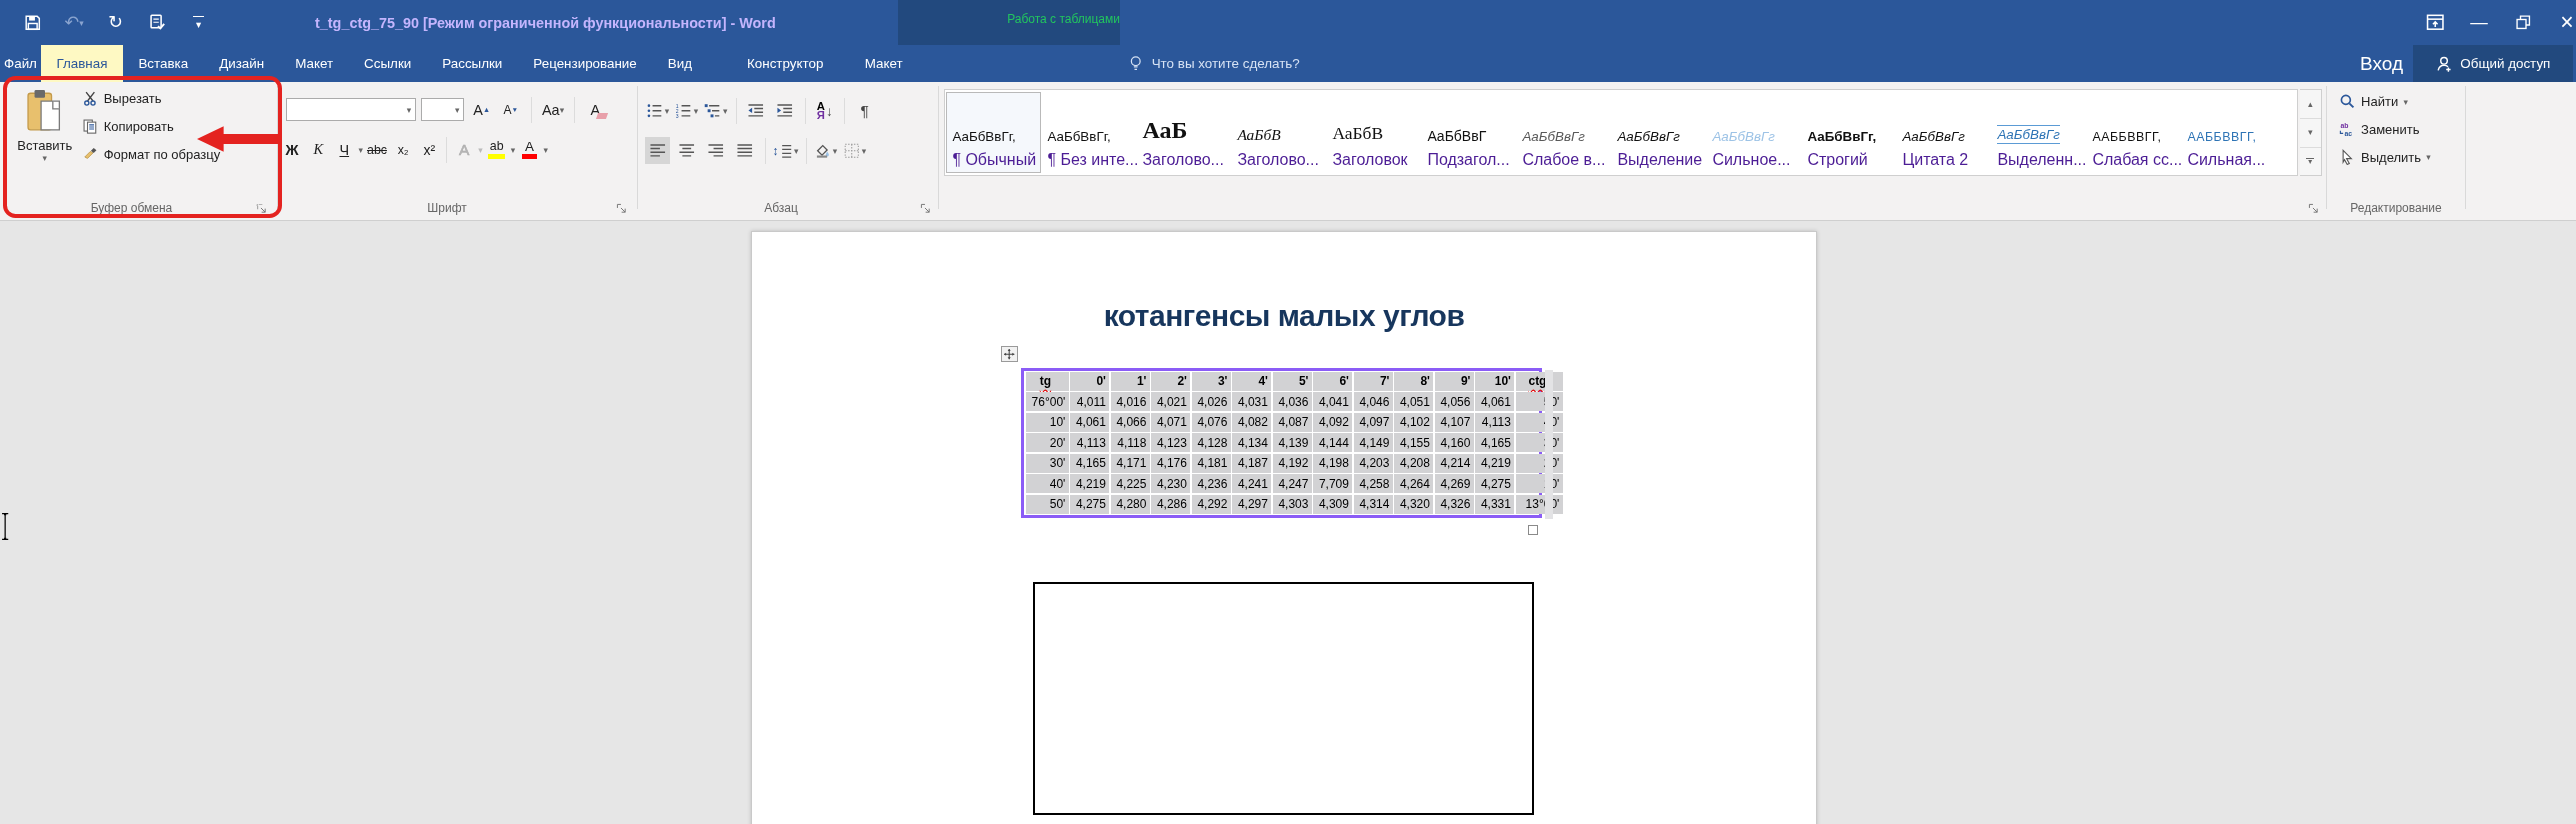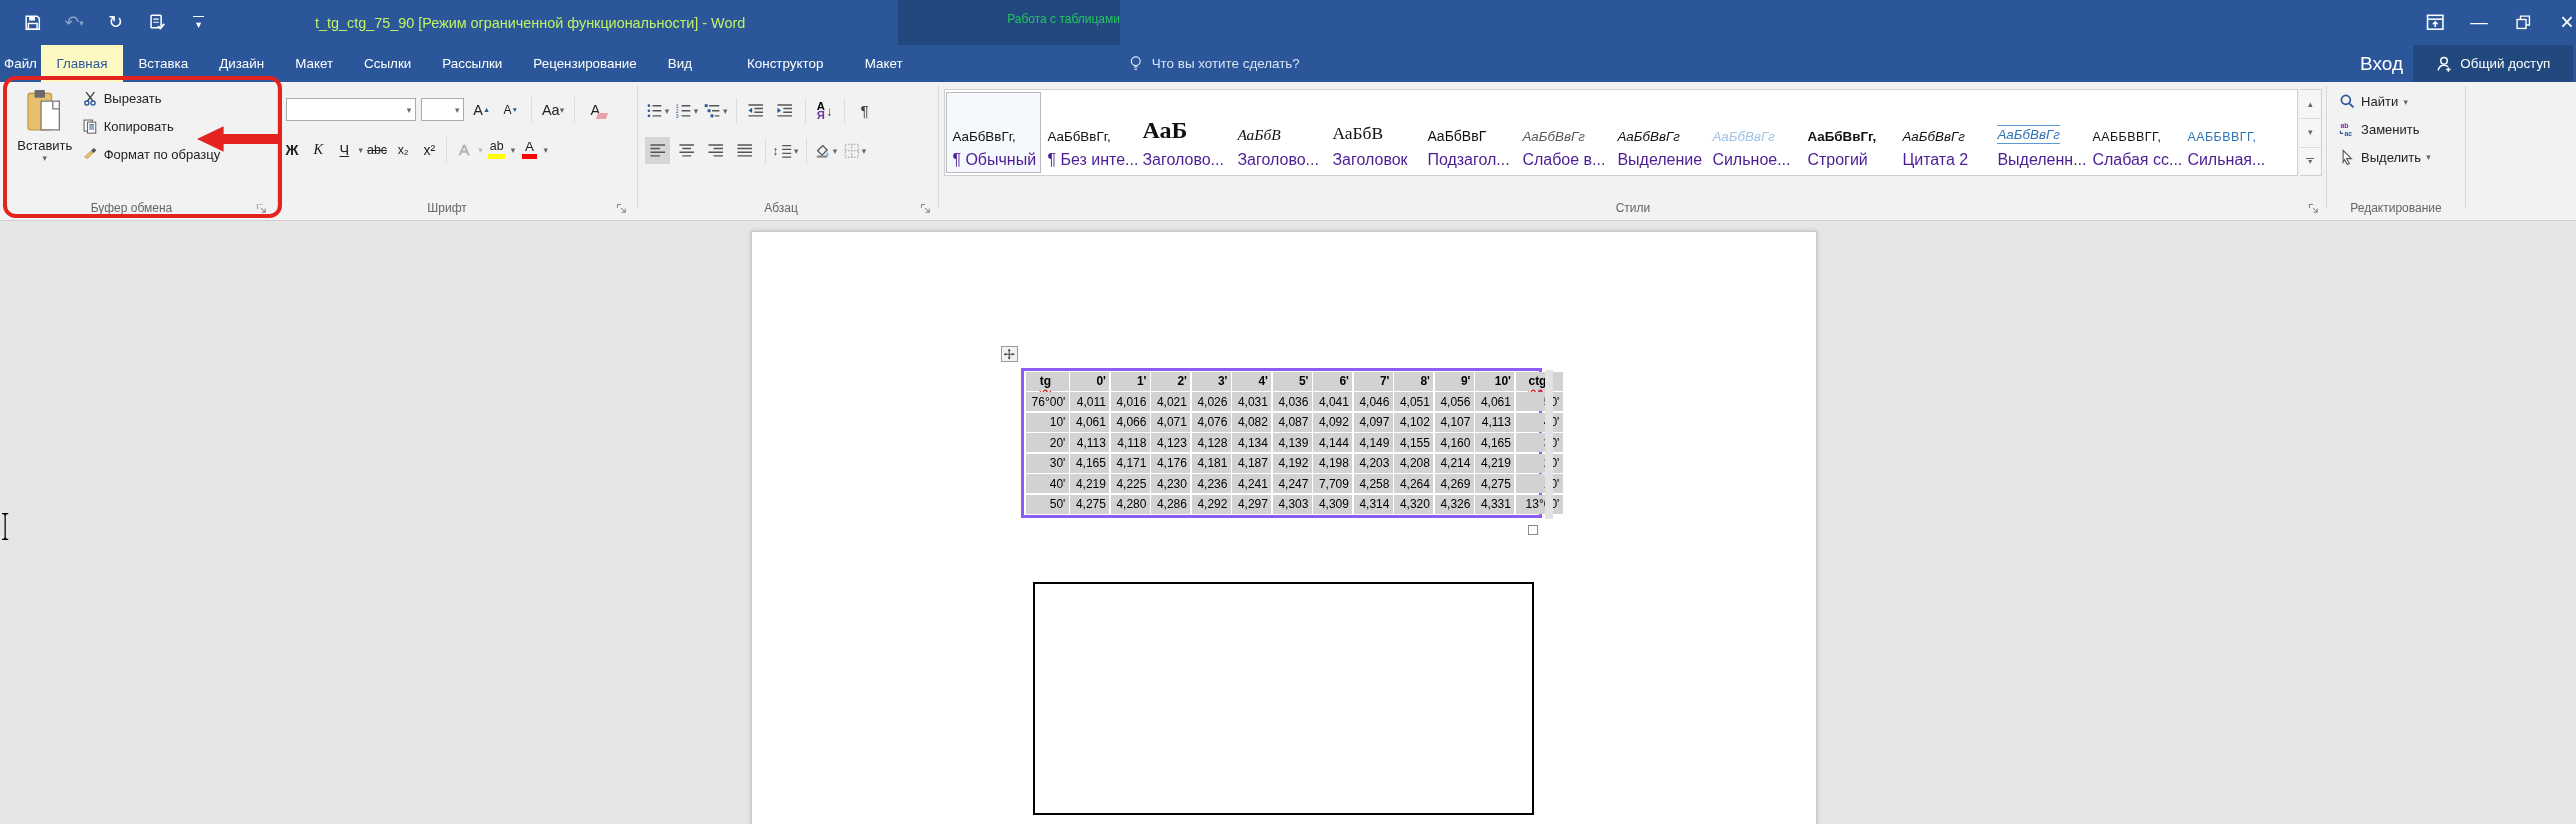--- a/index.html
+++ b/index.html
@@ -4,21 +4,21 @@
 <style>
   * { margin:0; padding:0; box-sizing:border-box; }
   html,body { width:2589px; height:824px; overflow:hidden; }
   body { font-family:"Liberation Sans","DejaVu Sans",sans-serif; position:relative; background:#e6e6e6; }
 
   
   .titlebar { position:absolute; left:0; top:0; width:2589px; height:45px; background:#2b579a; color:#fff; }
   .qat { position:absolute; left:20.6px; top:0; height:45px; display:flex; align-items:center; gap:17.5px; }
   .qat-btn { width:24px; height:24px; display:flex; align-items:center; justify-content:center; font-size:17.5px; color:#fff; }
   .qat-btn.dim { color:#8aa4cf; }
-  .doc-title { position:absolute; left:315px; top:0; height:45px; display:flex; align-items:center; font-size:14.4px; font-weight:400; color:#bef264; }
+  .doc-title { position:absolute; left:315px; top:0; height:45px; display:flex; align-items:center; font-size:14.4px; font-weight:700; color:#c4b5fd; }
   .winbtns { position:absolute; right:0; top:0; height:45px; display:flex; align-items:center; }
   .winbtn { width:44px; height:45px; display:flex; align-items:center; justify-content:center; color:#fff; font-size:17.5px; }
 
   
   .contextual { position:absolute; left:898px; top:0; width:222px; height:82px; background:#22497e; }
   .contextual-label { position:absolute; left:0; top:12.4px; width:100%; text-align:right; font-size:12px; color:#22c55e; }
 
   
   .tabrow { position:absolute; left:0; top:45px; width:2589px; height:37px; background:#2b579a; display:flex; align-items:stretch; }
   .tab { color:#fff; font-size:13.4px; display:flex; align-items:center; padding:0 15.5px; }
@@ -492,21 +492,20 @@
         </div>
       </div>
     <div class="gal-scroll">
       <div class="gal-sbtn">▲</div>
       <div class="gal-sbtn">▼</div>
       <div class="gal-sbtn" style="border-bottom:none; flex-direction:column; line-height:.7">
         <span style="width:8.2px;border-top:1px solid #666"></span>
         <span>▾</span>
       </div>
     </div>
-    <div class="grouplabel" style="left:0; width:1388px;">Стили</div>
     <div class="launcher" style="left:1369px;">
       <svg width="11.3" height="11.3" viewBox="0 0 16 16">
           <path d="M2 7V2h5" fill="none" stroke="#777" stroke-width="1.4"></path>
           <path d="M7 7l6 6M13 8v5H8" stroke="#777" stroke-width="1.4" fill="none"></path>
         </svg>
     </div>
     <div class="vsep" style="left:1387px;"></div>
   </div>
 
   <div class="g-edit">
@@ -541,20 +540,21 @@
 
   <div class="chevron-collapse">
     <svg width="17.5" height="10.3" viewBox="0 0 24 14">
         <path d="M3 11l9-7 9 7" fill="none" stroke="#666" stroke-width="2.4"></path>
       </svg>
   </div>
 </div>
 
 <div class="docarea">
   <div class="page">
+    <div class="doc-heading">котангенсы малых углов</div>
 
     <div class="movehandle">
       <svg width="12.4" height="12.4" viewBox="0 0 24 24">
           <path d="M12 2v20M2 12h20" stroke="#444" stroke-width="2"></path>
           <path d="M12 2l-3 4h6zM12 22l-3-4h6zM2 12l4-3v6zM22 12l-4-3v6z" fill="#444"></path>
         </svg>
     </div>
 
     <div class="wtable">
       <div class="trow hrow">

